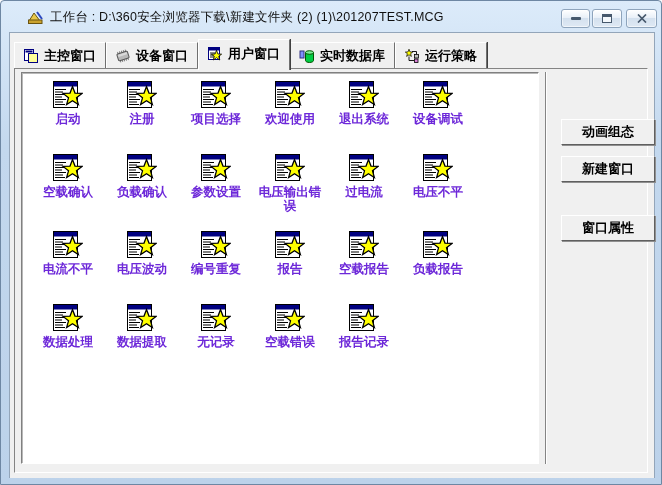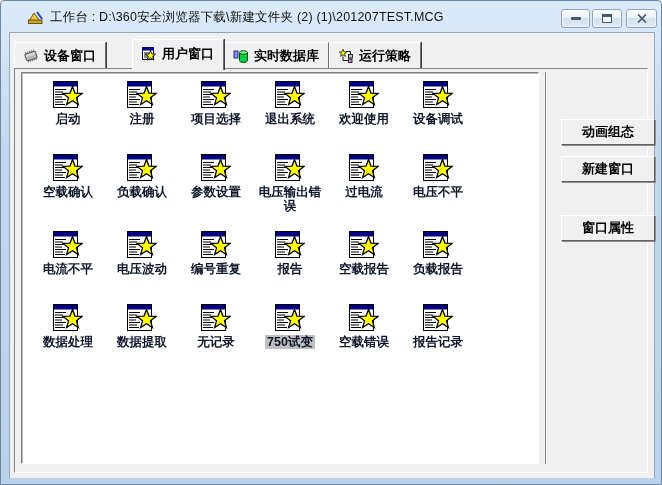--- a/index.html
+++ b/index.html
@@ -39,21 +39,21 @@
 
   
   .tabs { position:absolute; left:4px; top:4px; height:31px; display:flex; align-items:flex-end; z-index:5; }
   .tab {
     height:26px; display:flex; align-items:center; gap:5px; padding:0 9px 0 8px;
     background:#f0f0f0; cursor:default;
     border-top:1px solid #ffffff; border-left:1px solid #ffffff;
     border-right:1px solid #6f6f6f; box-shadow:1px 0 0 #404040;
     font-size:13px; font-weight:700; color:#000; white-space:nowrap;
   }
-  .tab.selected { height:31px; margin-bottom:-2px; padding-bottom:2px; z-index:6; box-shadow:1px 0 0 #404040, 0 2px 0 #f0f0f0;margin-left:26px; }
+  .tab.selected { height:31px; margin-bottom:-2px; padding-bottom:2px; z-index:6; box-shadow:1px 0 0 #404040, 0 2px 0 #f0f0f0; }
   .tab-icon { width:16px; height:16px; flex:0 0 16px; }
 
   
   .content-frame {
     position:absolute; left:4px; top:35px; width:634px; height:405px;
     border:1px solid; border-color:#848484 #ffffff #ffffff #848484;
     background:#f0f0f0;
   }
   .panel {
     position:absolute; left:6px; top:3px; width:518px; height:392px;
@@ -69,21 +69,21 @@
 
   
   .grid {
     position:absolute; left:9px; top:8px;
     display:grid; grid-template-columns:repeat(6,74px);
     grid-template-rows:73px 77px 73px 73px 73px;
   }
   .cell { display:flex; flex-direction:column; align-items:center; cursor:default; }
   .cell svg { display:block; }
   .cell-label {
-    margin-top:3px; font-size:12.5px; font-weight:700; color:#0f172a;
+    margin-top:3px; font-size:12.5px; font-weight:700; color:#6d28d9;
     line-height:14px; text-align:center; padding:0 2px; max-width:74px;
   }
   .cell-label.selected { background:#c0c0c0; }
 
   
   .side-btn {
     position:absolute; left:546px; width:94px; height:26px;
     background:#f0f0f0; font-size:13px; font-weight:700; color:#000;
     border:1px solid; border-color:#ffffff #5f5f5f #5f5f5f #ffffff;
     box-shadow:1px 1px 0 #909090;
@@ -117,20 +117,28 @@
         <path d="M1 0.5 L9 8.5 M9 0.5 L1 8.5" stroke="#46586c" stroke-width="1.7"></path>
       </svg>
     </div>
   </div>
 
   <div class="client">
 
     <div class="tabs">
       <div class="tab">
         <svg class="tab-icon" viewBox="0 0 16 16">
+          <rect x="1.5" y="1.5" width="9" height="11" fill="#ffffff" stroke="#000080"></rect>
+          <rect x="2.5" y="2.5" width="7" height="2" fill="#000080"></rect>
+          <rect x="5.5" y="5.5" width="9" height="9" fill="#ffff99" stroke="#000080"></rect>
+        </svg>
+        <span>主控窗口</span>
+      </div>
+      <div class="tab">
+        <svg class="tab-icon" viewBox="0 0 16 16">
           <g transform="rotate(-18 8 8)">
             <path d="M4 4.5 V2.5 M6 4.5 V2.5 M8 4.5 V2.5 M10 4.5 V2.5 M12 4.5 V2.5 M4 13.5 V11.5 M6 13.5 V11.5 M8 13.5 V11.5 M10 13.5 V11.5 M12 13.5 V11.5" stroke="#808080" stroke-width="1"></path>
             <rect x="2.5" y="4.5" width="11" height="7" rx="1" fill="#b8b8b8" stroke="#555555"></rect>
             <rect x="3.5" y="5.5" width="9" height="2" fill="#d9d9d9"></rect>
           </g>
         </svg>
         <span>设备窗口</span>
       </div>
       <div class="tab selected">
         <svg class="tab-icon" viewBox="0 0 16 16">
@@ -190,38 +198,38 @@
     </svg>
     <span class="cell-label">项目选择</span>
   </div>
             <div class="cell">
     <svg width="30" height="28" viewBox="0 0 30 28">
       <rect x="0.5" y="0.5" width="24" height="26" fill="#ffffff" stroke="#000000"></rect>
       <rect x="1" y="1" width="23" height="4.5" fill="#000080"></rect>
       <path d="M2 8.5 h11 M2 11 h8 M2 13.5 h11 M2 16 h7 M2 18.5 h11 M2 21 h8 M2 23.5 h10" stroke="#000000" stroke-width="1.1"></path>
       <polygon points="19.5,5.5 21.97,12.1 29.01,12.41 23.49,16.8 25.38,23.59 19.5,19.7 13.62,23.59 15.51,16.8 9.99,12.41 17.03,12.1" fill="#ffff00" stroke="#000000" stroke-width="1.3"></polygon>
     </svg>
+    <span class="cell-label">欢迎使用</span>
+  </div>
+            <div class="cell">
+    <svg width="30" height="28" viewBox="0 0 30 28">
+      <rect x="0.5" y="0.5" width="24" height="26" fill="#ffffff" stroke="#000000"></rect>
+      <rect x="1" y="1" width="23" height="4.5" fill="#000080"></rect>
+      <path d="M2 8.5 h11 M2 11 h8 M2 13.5 h11 M2 16 h7 M2 18.5 h11 M2 21 h8 M2 23.5 h10" stroke="#000000" stroke-width="1.1"></path>
+      <polygon points="19.5,5.5 21.97,12.1 29.01,12.41 23.49,16.8 25.38,23.59 19.5,19.7 13.62,23.59 15.51,16.8 9.99,12.41 17.03,12.1" fill="#ffff00" stroke="#000000" stroke-width="1.3"></polygon>
+    </svg>
     <span class="cell-label">退出系统</span>
   </div>
             <div class="cell">
     <svg width="30" height="28" viewBox="0 0 30 28">
       <rect x="0.5" y="0.5" width="24" height="26" fill="#ffffff" stroke="#000000"></rect>
       <rect x="1" y="1" width="23" height="4.5" fill="#000080"></rect>
       <path d="M2 8.5 h11 M2 11 h8 M2 13.5 h11 M2 16 h7 M2 18.5 h11 M2 21 h8 M2 23.5 h10" stroke="#000000" stroke-width="1.1"></path>
       <polygon points="19.5,5.5 21.97,12.1 29.01,12.41 23.49,16.8 25.38,23.59 19.5,19.7 13.62,23.59 15.51,16.8 9.99,12.41 17.03,12.1" fill="#ffff00" stroke="#000000" stroke-width="1.3"></polygon>
     </svg>
-    <span class="cell-label">欢迎使用</span>
-  </div>
-            <div class="cell">
-    <svg width="30" height="28" viewBox="0 0 30 28">
-      <rect x="0.5" y="0.5" width="24" height="26" fill="#ffffff" stroke="#000000"></rect>
-      <rect x="1" y="1" width="23" height="4.5" fill="#000080"></rect>
-      <path d="M2 8.5 h11 M2 11 h8 M2 13.5 h11 M2 16 h7 M2 18.5 h11 M2 21 h8 M2 23.5 h10" stroke="#000000" stroke-width="1.1"></path>
-      <polygon points="19.5,5.5 21.97,12.1 29.01,12.41 23.49,16.8 25.38,23.59 19.5,19.7 13.62,23.59 15.51,16.8 9.99,12.41 17.03,12.1" fill="#ffff00" stroke="#000000" stroke-width="1.3"></polygon>
-    </svg>
     <span class="cell-label">设备调试</span>
   </div>
             <div class="cell">
     <svg width="30" height="28" viewBox="0 0 30 28">
       <rect x="0.5" y="0.5" width="24" height="26" fill="#ffffff" stroke="#000000"></rect>
       <rect x="1" y="1" width="23" height="4.5" fill="#000080"></rect>
       <path d="M2 8.5 h11 M2 11 h8 M2 13.5 h11 M2 16 h7 M2 18.5 h11 M2 21 h8 M2 23.5 h10" stroke="#000000" stroke-width="1.1"></path>
       <polygon points="19.5,5.5 21.97,12.1 29.01,12.41 23.49,16.8 25.38,23.59 19.5,19.7 13.62,23.59 15.51,16.8 9.99,12.41 17.03,12.1" fill="#ffff00" stroke="#000000" stroke-width="1.3"></polygon>
     </svg>
     <span class="cell-label">空载确认</span>
@@ -344,29 +352,20 @@
     <span class="cell-label">数据提取</span>
   </div>
             <div class="cell">
     <svg width="30" height="28" viewBox="0 0 30 28">
       <rect x="0.5" y="0.5" width="24" height="26" fill="#ffffff" stroke="#000000"></rect>
       <rect x="1" y="1" width="23" height="4.5" fill="#000080"></rect>
       <path d="M2 8.5 h11 M2 11 h8 M2 13.5 h11 M2 16 h7 M2 18.5 h11 M2 21 h8 M2 23.5 h10" stroke="#000000" stroke-width="1.1"></path>
       <polygon points="19.5,5.5 21.97,12.1 29.01,12.41 23.49,16.8 25.38,23.59 19.5,19.7 13.62,23.59 15.51,16.8 9.99,12.41 17.03,12.1" fill="#ffff00" stroke="#000000" stroke-width="1.3"></polygon>
     </svg>
     <span class="cell-label">无记录</span>
-  </div>
-            <div class="cell">
-    <svg width="30" height="28" viewBox="0 0 30 28">
-      <rect x="0.5" y="0.5" width="24" height="26" fill="#ffffff" stroke="#000000"></rect>
-      <rect x="1" y="1" width="23" height="4.5" fill="#000080"></rect>
-      <path d="M2 8.5 h11 M2 11 h8 M2 13.5 h11 M2 16 h7 M2 18.5 h11 M2 21 h8 M2 23.5 h10" stroke="#000000" stroke-width="1.1"></path>
-      <polygon points="19.5,5.5 21.97,12.1 29.01,12.41 23.49,16.8 25.38,23.59 19.5,19.7 13.62,23.59 15.51,16.8 9.99,12.41 17.03,12.1" fill="#ffff00" stroke="#000000" stroke-width="1.3"></polygon>
-    </svg>
-    <span class="cell-label selected">750试变</span>
   </div>
             <div class="cell">
     <svg width="30" height="28" viewBox="0 0 30 28">
       <rect x="0.5" y="0.5" width="24" height="26" fill="#ffffff" stroke="#000000"></rect>
       <rect x="1" y="1" width="23" height="4.5" fill="#000080"></rect>
       <path d="M2 8.5 h11 M2 11 h8 M2 13.5 h11 M2 16 h7 M2 18.5 h11 M2 21 h8 M2 23.5 h10" stroke="#000000" stroke-width="1.1"></path>
       <polygon points="19.5,5.5 21.97,12.1 29.01,12.41 23.49,16.8 25.38,23.59 19.5,19.7 13.62,23.59 15.51,16.8 9.99,12.41 17.03,12.1" fill="#ffff00" stroke="#000000" stroke-width="1.3"></polygon>
     </svg>
     <span class="cell-label">空载错误</span>
   </div>

